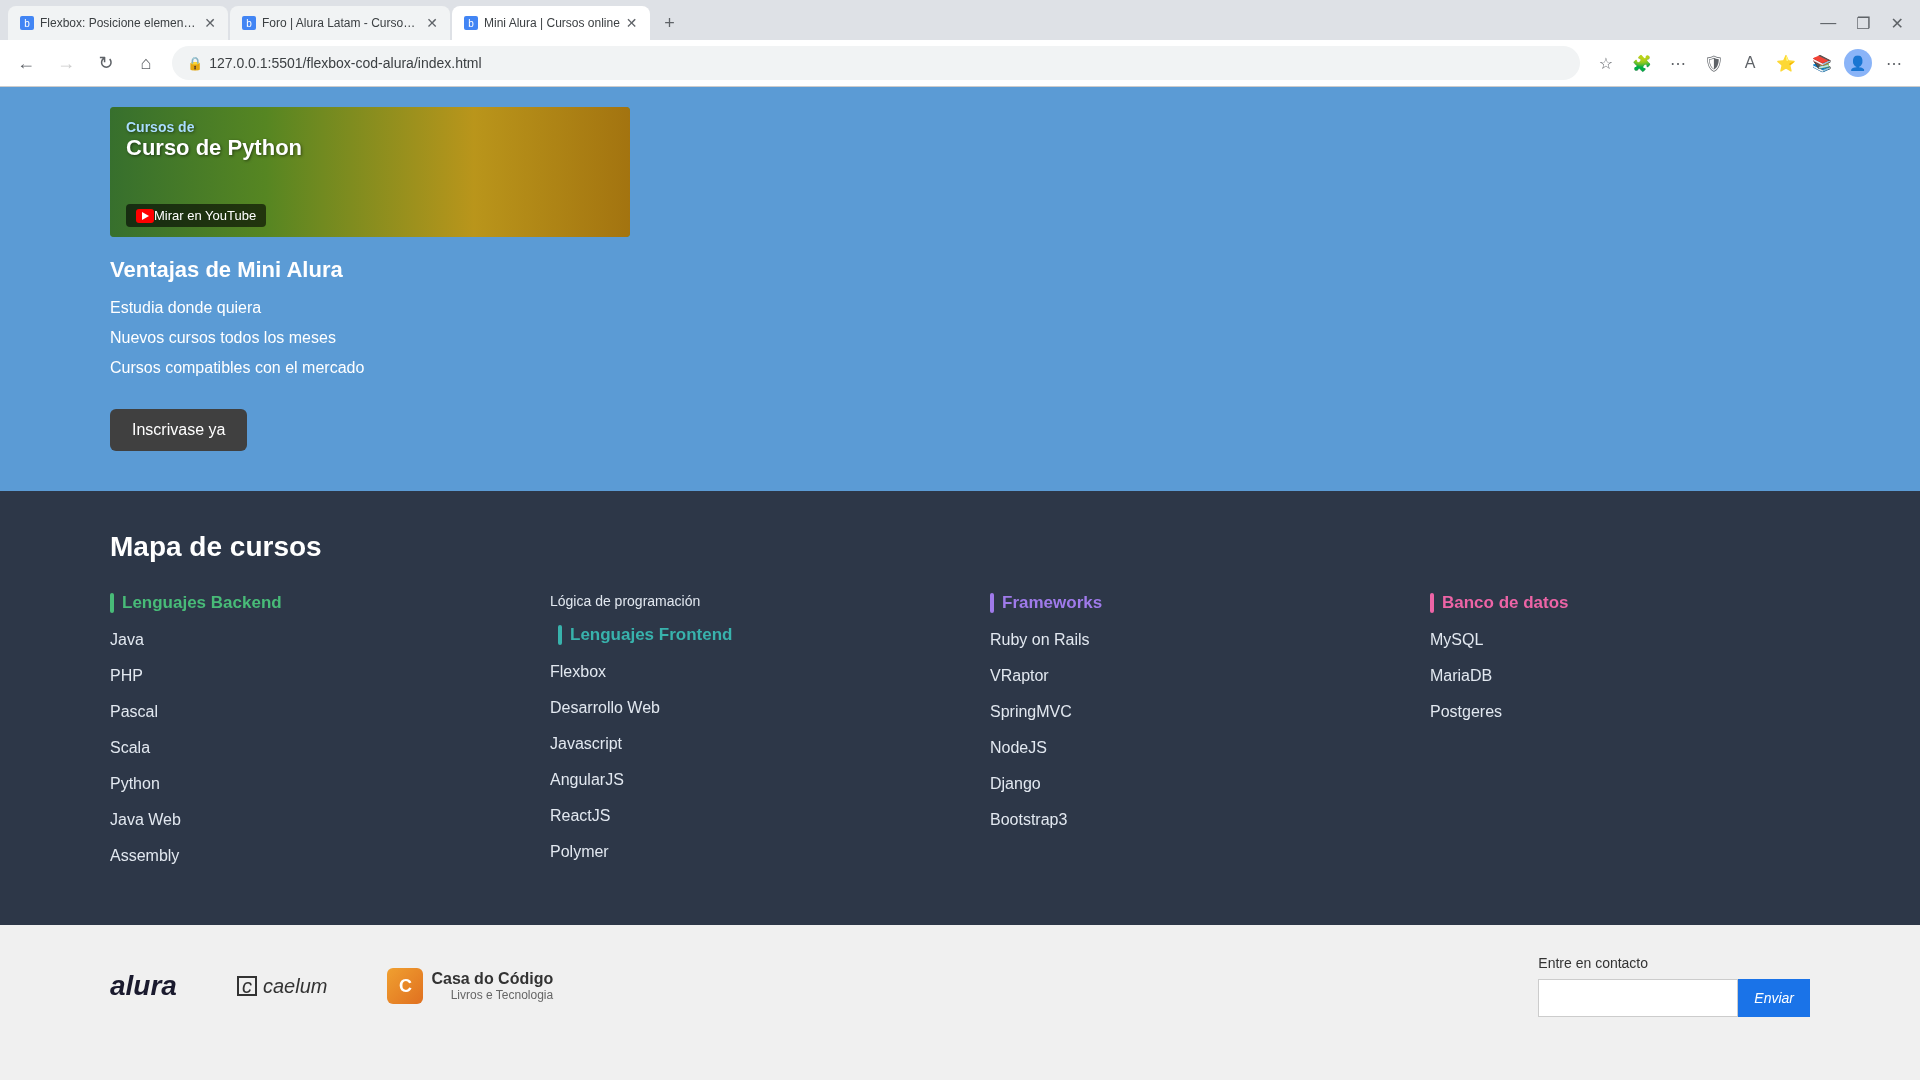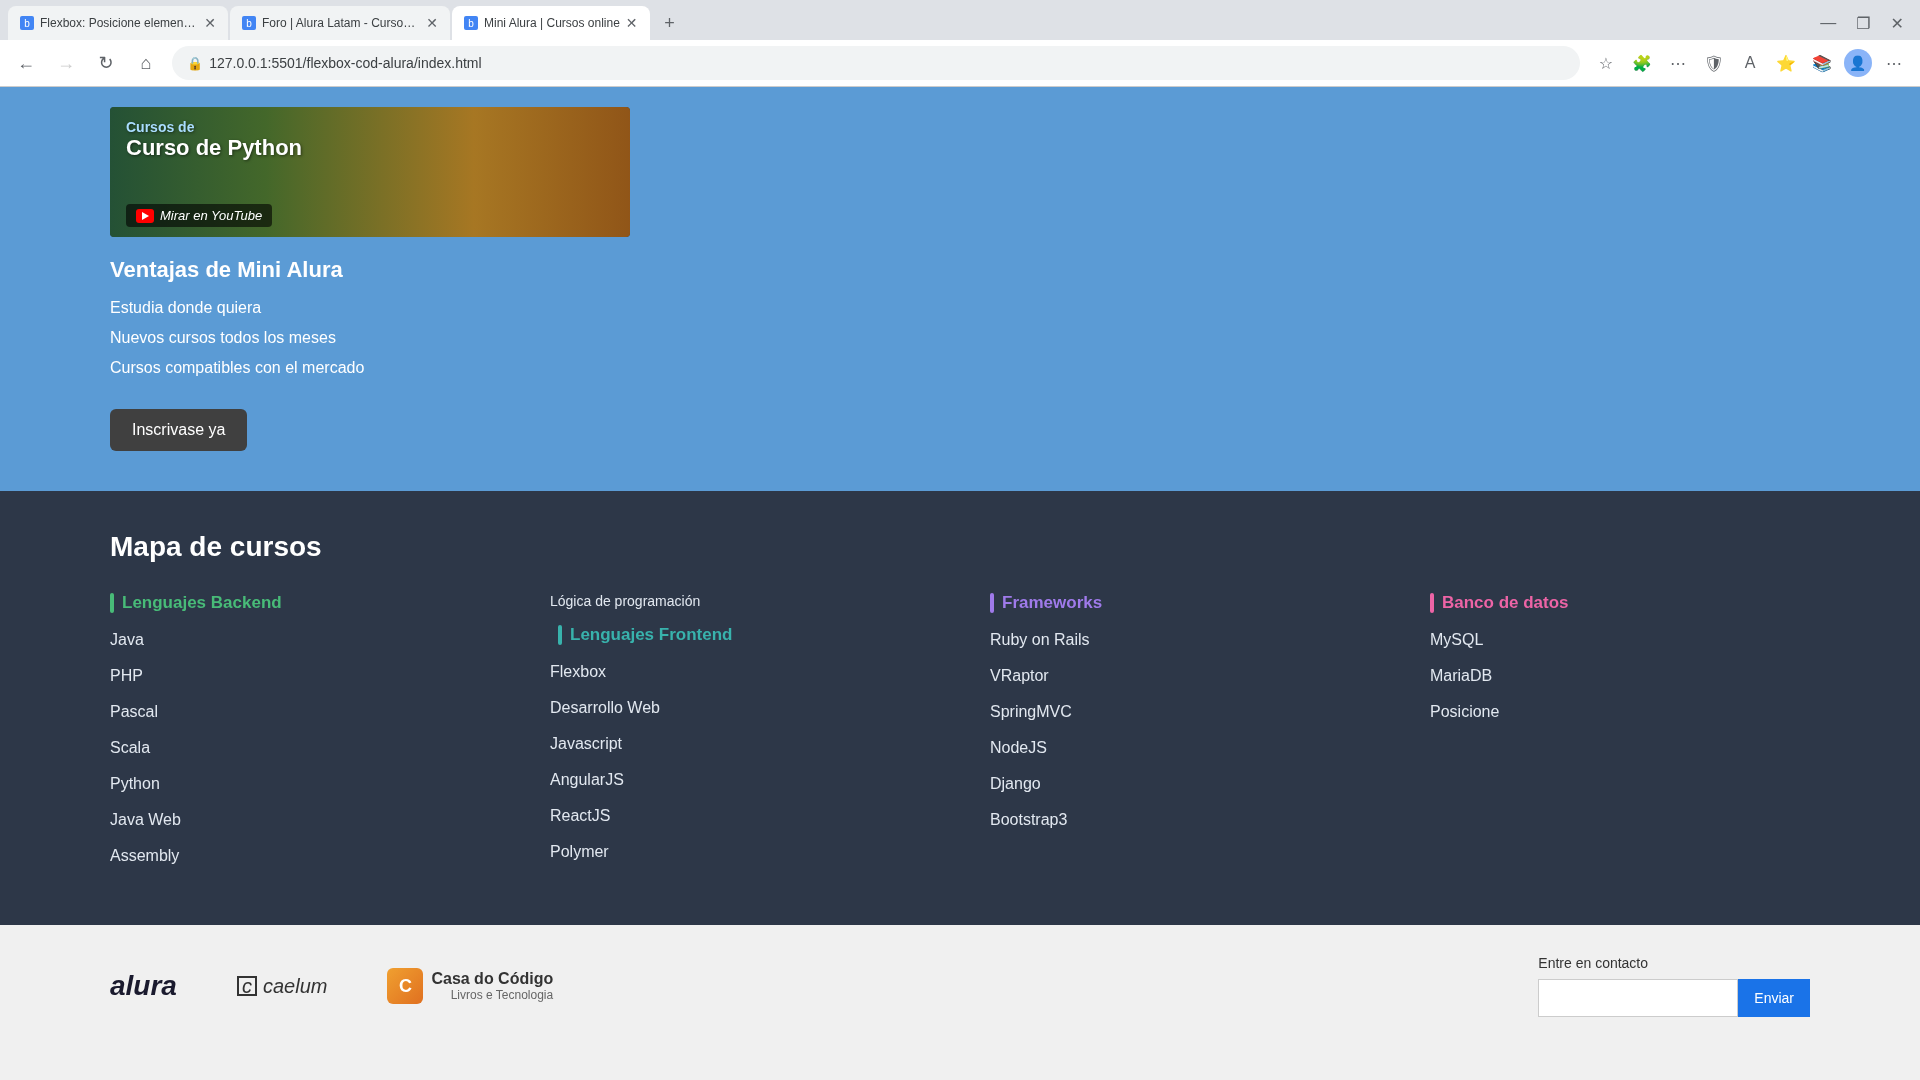--- a/index.html
+++ b/index.html
@@ -158,21 +158,21 @@
     
     .blue-section {
       background: #5b9bd5;
       padding: 20px 110px 40px 110px;
       color: white;
     }
 
     .video-thumbnail {
       width: 520px;
       height: 130px;
-      background: #0f172a;
+      background: #4d7c0f;
       border-radius: 4px;
       margin-bottom: 20px;
       position: relative;
       overflow: hidden;
     }
     .video-overlay {
       position: absolute;
       inset: 0;
       background: linear-gradient(to right, #2d6a3a 0%, #5a8a2a 30%, #e8a020 70%, #c87010 100%);
       opacity: 0.7;
@@ -190,22 +190,20 @@
       position: absolute;
       bottom: 10px;
       left: 16px;
       background: rgba(0,0,0,0.6);
       color: white;
       padding: 4px 10px;
       border-radius: 4px;
       font-size: 13px;
       display: flex;
       align-items: center;
-      gap: 6px;
-      font-style: italic;
     }
     .yt-icon {
       width: 18px;
       height: 14px;
       background: red;
       border-radius: 3px;
       display: inline-flex;
       align-items: center;
       justify-content: center;
     }
@@ -383,20 +381,21 @@
       height: 38px;
     }
     .send-btn {
       background: #1a73e8;
       color: white;
       border: none;
       padding: 8px 16px;
       font-size: 14px;
       cursor: pointer;
       height: 38px;
+      font-style: italic;
     }
   </style>
 </head>
 <body>
 
 <div class="browser-chrome">
 
   <div class="tab-bar">
     <div class="tab">
       <div class="tab-favicon" style="background:#4285f4;font-size:10px;color:white;display:flex;align-items:center;justify-content:center;">b</div>
@@ -513,21 +512,21 @@
         <div class="course-item">Bootstrap3</div>
       </div>
 
       <div class="course-column">
         <div class="column-header color-pink">
           <span class="bar bar-pink"></span>
           <span>Banco de datos</span>
         </div>
         <div class="course-item">MySQL</div>
         <div class="course-item">MariaDB</div>
-        <div class="course-item">Posicione</div>
+        <div class="course-item">Postgeres</div>
       </div>
 
     </div>
   </div>
 
   <div class="footer">
     <div class="logo-alura">
       <span>alura</span>
     </div>
     <div class="logo-caelum">

